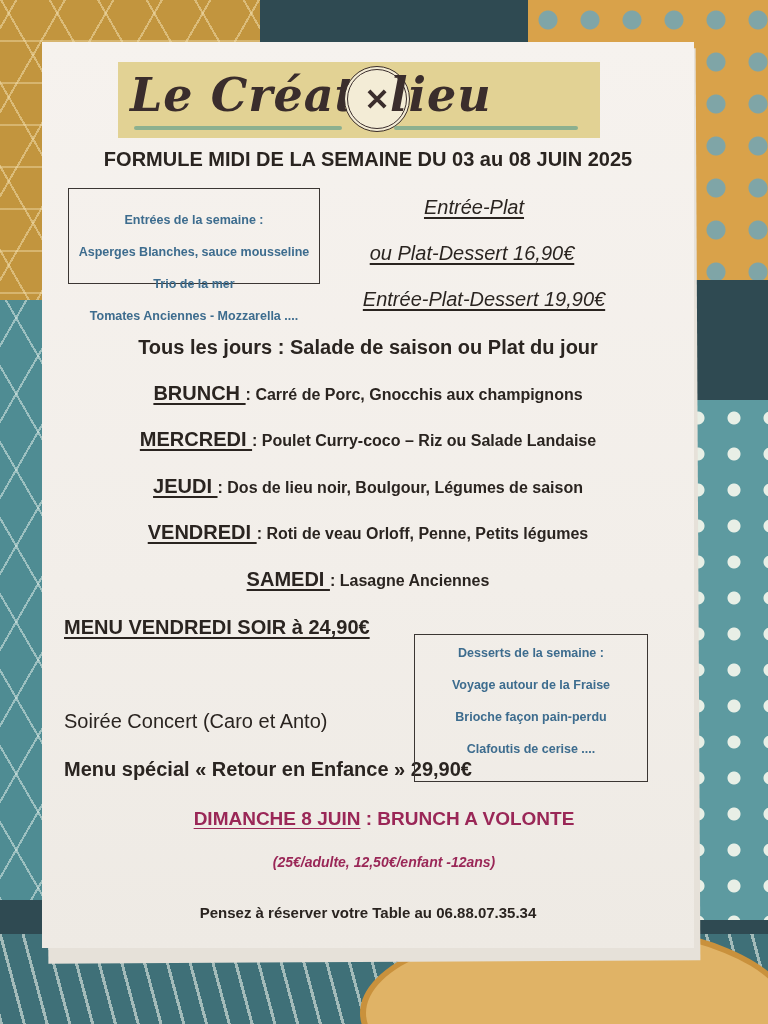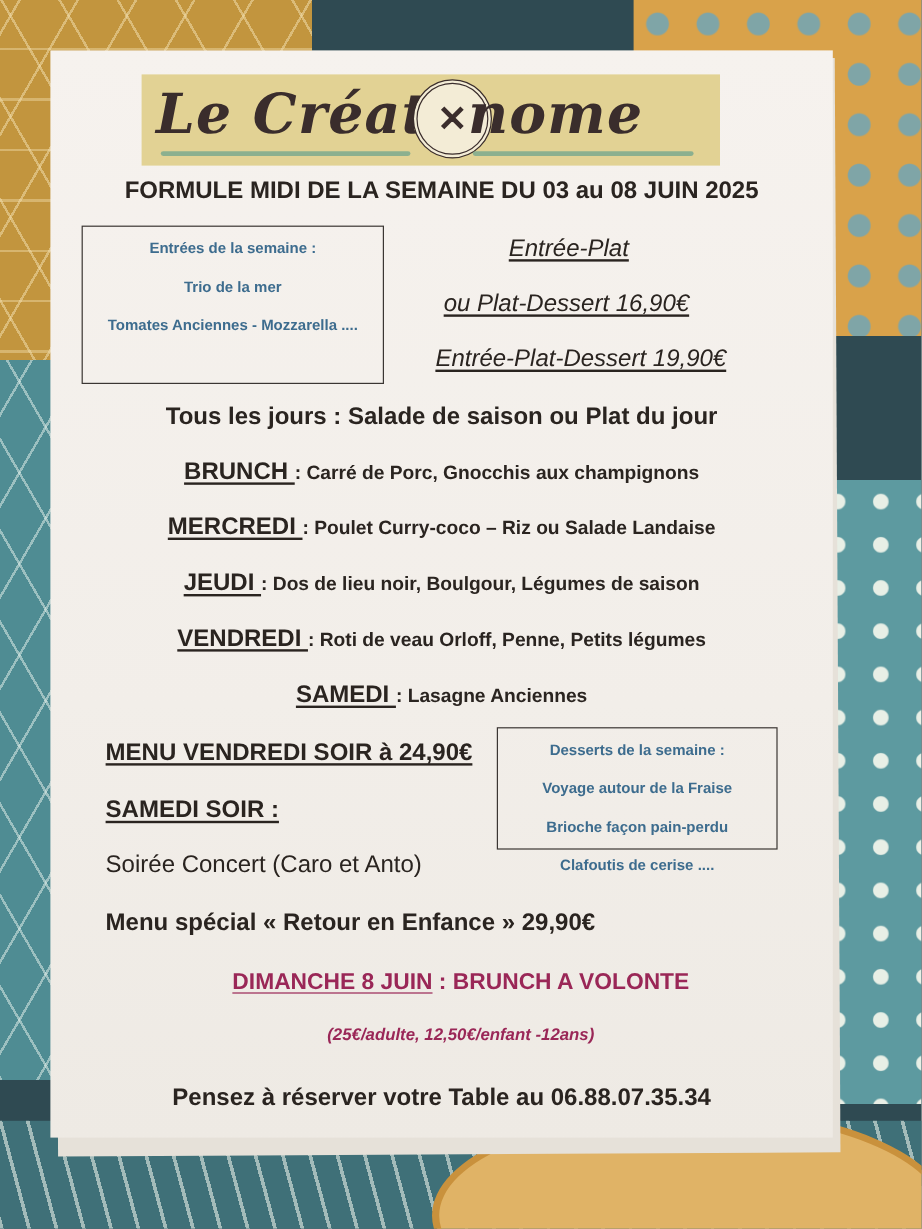--- a/index.html
+++ b/index.html
@@ -50,36 +50,36 @@
   .logo-underline{position:absolute;height:4px;background:#7daa8e;top:64px;border-radius:2px;opacity:.85;}
   .clock{position:absolute;left:226px;top:4px;width:66px;height:66px;border-radius:50%;
     border:4px double #3a2d2c;background:#f3ecd6;display:flex;align-items:center;justify-content:center;
     font-size:30px;color:#3a2d2c;font-weight:bold;box-sizing:border-box;}
 
   .headline{position:absolute;left:0;right:0;top:106px;text-align:center;font-weight:bold;font-size:20px;color:#2a2420;}
 
   .box{position:absolute;border:1.5px solid #3b3633;box-sizing:border-box;text-align:center;
     color:#3d6c8e;font-weight:bold;font-size:12.5px;}
   .box .line{display:block;height:32px;line-height:32px;}
-  .entrees-box{left:26px;top:146px;width:252px;height:132px;padding-top:2px;}
-  .desserts-box{left:372px;top:564px;width:234px;height:102px;padding-top:2px;}
+  .entrees-box{left:26px;top:146px;width:252px;height:96px;padding-top:15px;}
+  .desserts-box{left:372px;top:592px;width:234px;height:148px;padding-top:2px;}
 
   .formula{position:absolute;left:282px;width:300px;text-align:center;font-style:italic;font-size:20px;color:#2a2420;}
   .formula span{text-decoration:underline;text-underline-offset:3px;}
 
   .row{position:absolute;left:0;right:0;text-align:center;font-weight:bold;color:#2a2420;white-space:nowrap;}
   .day{text-decoration:underline;text-underline-offset:3px;font-size:20px;}
   .dish{font-size:16px;}
   .daily{font-size:20px;text-underline-offset:3px;}
 
-  .left{position:absolute;left:22px;font-weight:bold;color:#2a2420;white-space:nowrap;margin-left:24px;}
+  .left{position:absolute;left:22px;font-weight:bold;color:#2a2420;white-space:nowrap;}
   .u{text-decoration:underline;text-underline-offset:3px;}
 
   .sunday{color:#9a2757;padding-left:32px;}
-  .reserve{font-size:20px;}
+  .reserve{font-size:15px;}
 </style>
 </head>
 <body>
 
 <div class="bg">
   <div class="gold-left"></div>
   <div class="gold-right"></div>
   <div class="teal-left"></div>
   <div class="teal-right"></div>
   <div class="bottom"></div>
@@ -88,29 +88,30 @@
 
 <div class="paper-shadow"></div>
 
 <div class="paper">
 
   <div class="logo">
     <span class="logo-text logo-left">Le Créat</span>
     <div class="clock">
       <span>✕</span>
     </div>
-    <span class="logo-text logo-right">nome</span>
+    <span class="logo-text logo-right">lieu</span>
     <div class="logo-underline" style="left:16px;width:208px;"></div>
     <div class="logo-underline" style="left:276px;width:184px;"></div>
   </div>
 
   <div class="headline">FORMULE MIDI DE LA SEMAINE DU 03 au 08 JUIN 2025</div>
 
   <div class="box entrees-box">
     <span class="line">Entrées de la semaine :</span>
+    <span class="line">Asperges Blanches, sauce mousseline</span>
     <span class="line">Trio de la mer</span>
     <span class="line">Tomates Anciennes - Mozzarella ....</span>
   </div>
 
   <div class="formula" style="top:154px;"><span>Entrée-Plat</span></div>
   <div class="formula" style="top:200px;left:280px;"><span> ou Plat-Dessert 16,90€</span></div>
   <div class="formula" style="top:246px;left:292px;"><span>Entrée-Plat-Dessert 19,90€</span></div>
 
   <div class="row daily" style="top:294px;">Tous les jours : Salade de saison ou Plat du jour</div>
 
@@ -124,21 +125,20 @@
     <span class="day">JEUDI </span><span class="dish">: Dos de lieu noir, Boulgour, Légumes de saison</span>
   </div>
   <div class="row" style="top:479px;">
     <span class="day">VENDREDI </span><span class="dish">: Roti de veau Orloff, Penne, Petits légumes</span>
   </div>
   <div class="row" style="top:526px;">
     <span class="day">SAMEDI </span><span class="dish">: Lasagne Anciennes</span>
   </div>
 
   <div class="left u" style="top:574px;font-size:20px;">MENU VENDREDI SOIR à 24,90€</div>
-  <div class="left u" style="top:622px;font-size:20px;">SAMEDI SOIR :</div>
   <div class="left" style="top:668px;font-size:20px;font-weight:normal;">Soirée Concert (Caro et Anto)</div>
   <div class="left" style="top:716px;font-size:20px;">Menu spécial « Retour en Enfance » 29,90€</div>
 
   <div class="box desserts-box">
     <span class="line">Desserts de la semaine :</span>
     <span class="line">Voyage autour de la Fraise</span>
     <span class="line">Brioche façon pain-perdu</span>
     <span class="line">Clafoutis de cerise ....</span>
   </div>
 

